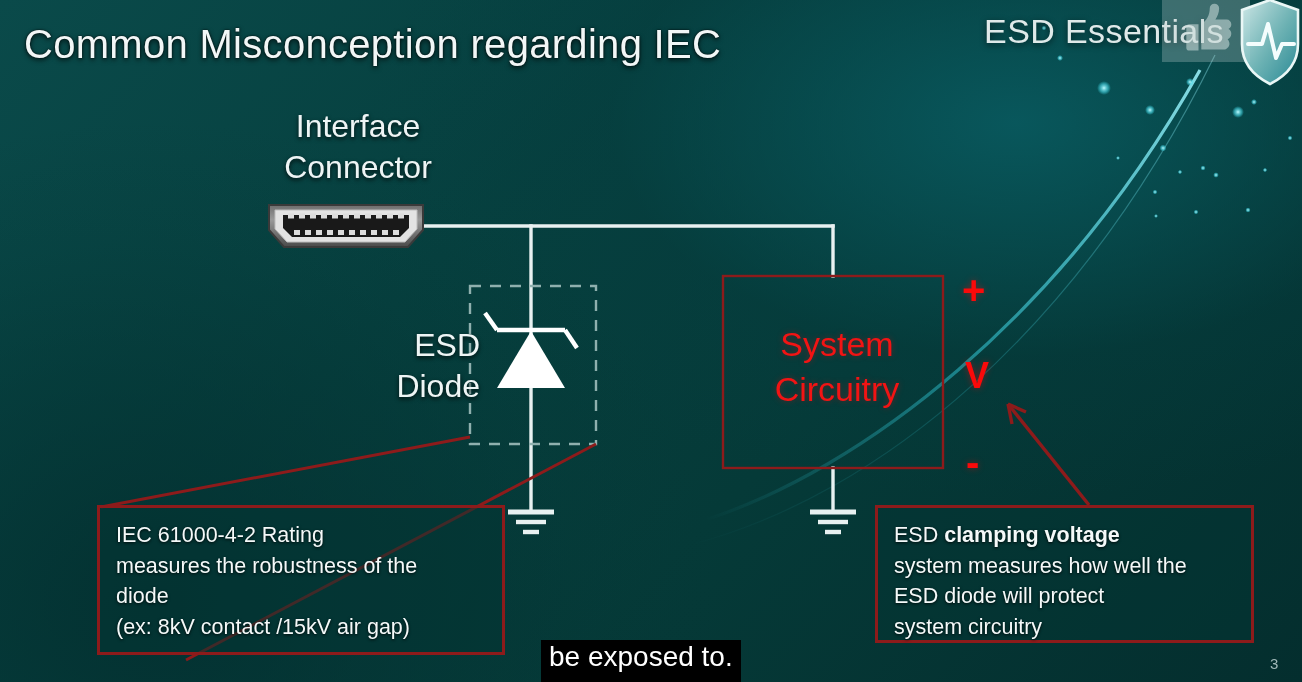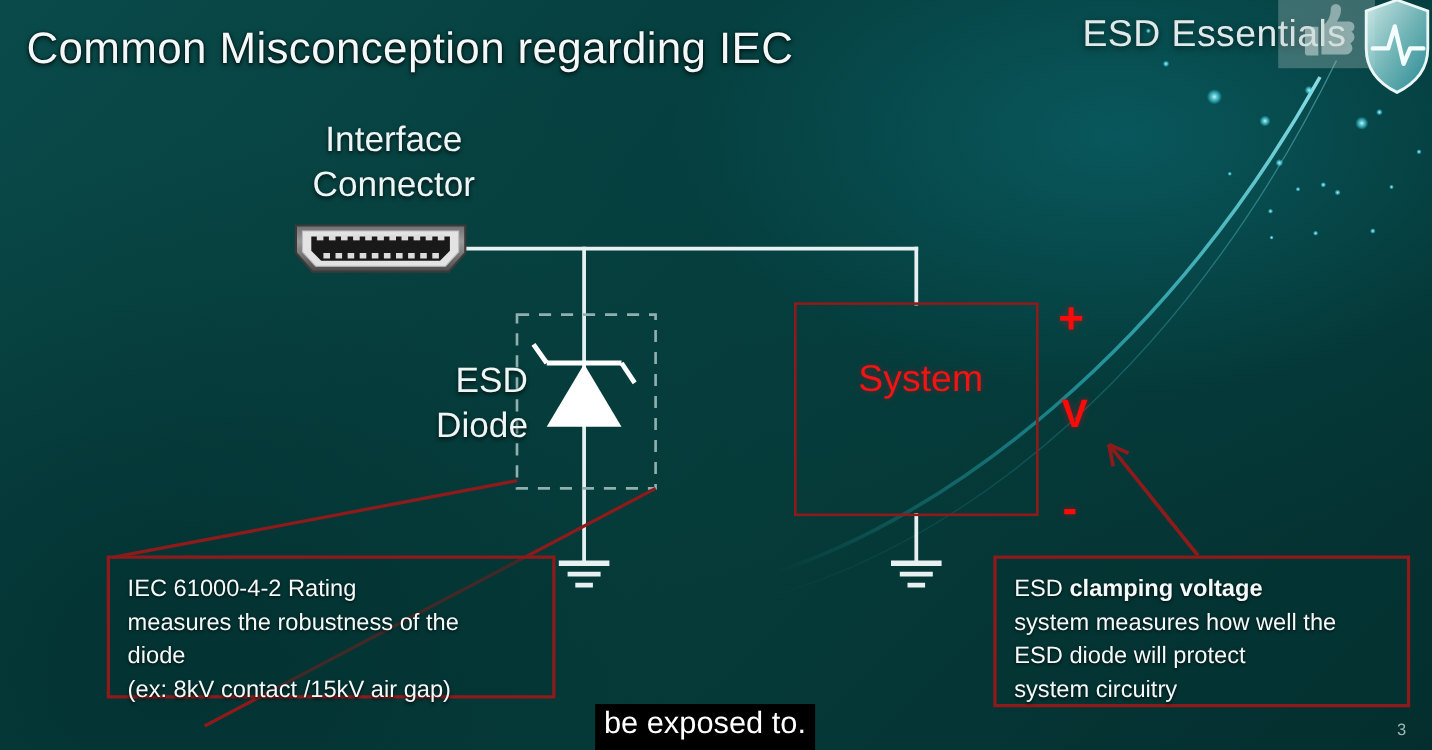--- a/index.html
+++ b/index.html
@@ -62,22 +62,22 @@
     text-shadow:0 0 6px rgba(255,0,0,.35);
   }
 
   
   .callout{
     position:absolute;border:3px solid #8d1b1b;background:rgba(4,52,51,.55);
     color:#f4f9f9;font-size:21.5px;line-height:1.43;
     text-shadow:0 1px 3px rgba(0,0,0,.85);
     padding:12px 14px 10px 16px;box-sizing:border-box;
   }
-  #callout-left{left:97px;top:505px;width:408px;height:130px;}
-  #callout-right{left:903px;top:505px;width:379px;height:138px;}
+  #callout-left{left:97px;top:505px;width:408px;height:150px;}
+  #callout-right{left:875px;top:505px;width:379px;height:138px;}
   .callout b{font-weight:bold;}
 
   
   #caption{
     position:absolute;left:541px;top:640px;
     background:#000;color:#fff;font-size:28px;
     padding:1px 8px 19px 8px;white-space:nowrap;
   }
   #pageno{
     position:absolute;left:1270px;top:655px;color:#9fb7b7;font-size:15px;
@@ -235,20 +235,21 @@
     <div>Connector</div>
   </div>
 
   <div id="lbl-esd" class="dlabel">
     <div>ESD</div>
     <div>Diode</div>
   </div>
 
   <div id="sys-text">
     <div>System</div>
+    <div>Circuitry</div>
   </div>
 
   <div id="mark-plus" class="rmark">+</div>
   <div id="mark-v" class="rmark">V</div>
   <div id="mark-minus" class="rmark">-</div>
 
   <div id="callout-left" class="callout">
     <div>IEC 61000-4-2 Rating</div>
     <div>measures the robustness of the</div>
     <div>diode</div>

